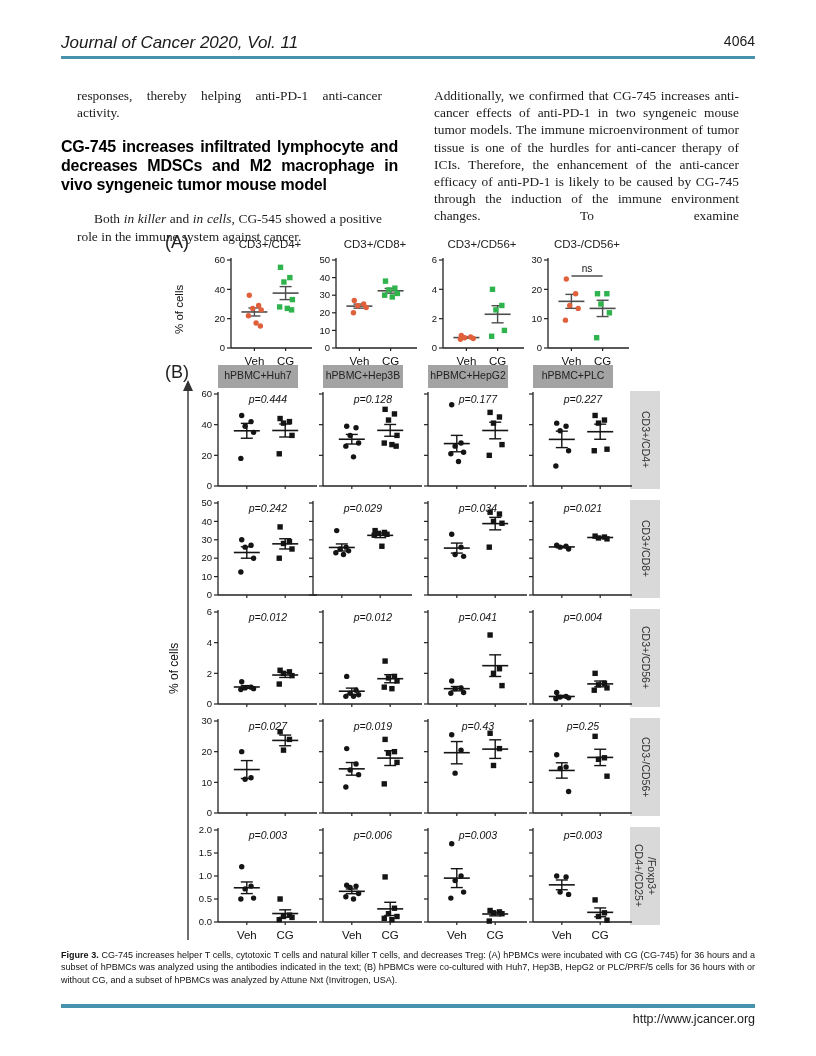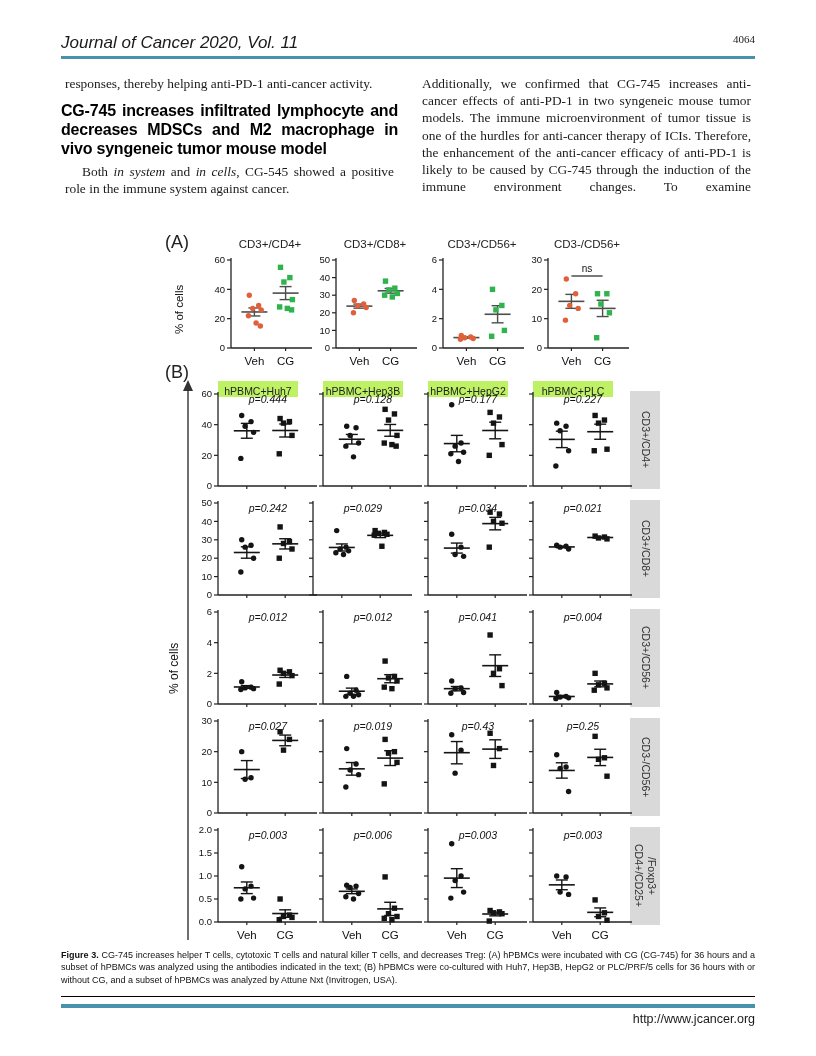--- a/index.html
+++ b/index.html
@@ -1,72 +1,72 @@
 <!DOCTYPE html>
 <html><head>
 <meta charset="utf-8">
 <style>
   html,body{margin:0;padding:0;background:#ffffff;}
   .page{position:relative;width:816px;height:1056px;background:#fff;overflow:hidden;
         font-family:"Liberation Serif",serif;color:#1a1a1a;}
   
   .header{position:absolute;left:61px;top:33px;width:694px;font-family:"Liberation Sans",sans-serif;}
   .jtitle{font-style:italic;font-size:17px;}
-  .pageno{float:right;font-size:11px;font-family:Liberation Serif, serif;}
+  .pageno{float:right;font-size:14px;}
   .hrule{position:absolute;left:61px;top:56px;width:694px;height:3px;background:#4792AD;}
   
   .col{position:absolute;top:71px;width:337px;font-size:13.4px;line-height:17.2px;text-align:justify;}
   .col.leftc{left:61px;}
   .col.rightc{left:418px;}
-  .body-p{margin:4px;}
+  .body-p{margin:16px;}
   .just-last{text-align-last:justify;}
   .indent{text-indent:17px;}
   .heading{font-family:"Liberation Sans",sans-serif;font-weight:bold;font-size:16px;line-height:19px;
            letter-spacing:-0.2px;margin:9px 0 5px 0;color:#000;}
   .it{font-style:italic;}
   
   svg{display:block;font-family:"Liberation Sans",sans-serif;}
   .panelA{position:absolute;left:165px;top:230px;width:560px;height:142px;}
   .panelB{position:absolute;left:165px;top:360px;width:500px;height:596px;}
   .plabel{position:absolute;left:0;top:2px;font-family:"Liberation Sans",sans-serif;font-size:18px;color:#222;}
   .vtext{position:absolute;transform:rotate(-90deg);transform-origin:0 0;white-space:nowrap;
          font-family:"Liberation Sans",sans-serif;font-size:11.5px;color:#111;}
   .aplot{position:absolute;top:8px;width:110px;}
   .ptitle{margin-left:20px;width:94px;text-align:center;font-family:"Liberation Sans",sans-serif;
           font-size:11.5px;color:#222;height:16px;}
   .aplot .chart{margin-top:2px;}
-  .bheader{position:absolute;top:5px;width:80px;height:16px;line-height:21px;text-align:center;
-           background:#bef264;font-family:"Liberation Sans",sans-serif;font-size:10.5px;color:#222;margin-top:16px;}
+  .bheader{position:absolute;top:5px;width:80px;height:23px;line-height:21px;text-align:center;
+           background:#a3a3a3;font-family:"Liberation Sans",sans-serif;font-size:10.5px;color:#222;}
   .rlabel{position:absolute;left:465px;width:30px;height:98px;background:#D9D9D9;
           writing-mode:vertical-lr;display:flex;align-items:center;justify-content:center;
           font-family:"Liberation Sans",sans-serif;font-size:10.5px;color:#333;text-align:center;line-height:13px;}
   .barrow{position:absolute;left:16px;top:20px;}
   
   .caption{position:absolute;left:61px;top:949px;width:694px;font-family:"Liberation Sans",sans-serif;
            font-size:9px;line-height:12.4px;text-align:justify;color:#111;
-           border-bottom:1.6px solid #000;padding-bottom:10px;}
+           border-bottom:1.6px solid #000;padding-bottom:20px;}
   .fbar{position:absolute;left:61px;top:1004px;width:694px;height:4px;background:#4792AD;}
   .furl{position:absolute;left:61px;top:1012px;width:694px;text-align:right;
         font-family:"Liberation Sans",sans-serif;font-size:12.5px;color:#1a1a1a;}
 </style>
 </head>
 <body>
 
 <div class="page">
 
   <div class="header">
     <span class="pageno">4064</span>
     <span class="jtitle">Journal of Cancer 2020, Vol. 11</span>
   </div>
   <div class="hrule"></div>
 
   <div class="col leftc">
     <p class="body-p">responses, thereby helping anti-PD-1 anti-cancer activity.</p>
     <h2 class="heading">CG-745 increases infiltrated lymphocyte and decreases MDSCs and M2 macrophage in vivo syngeneic tumor mouse model</h2>
-    <p class="body-p indent"><span>Both </span><span class="it">in system</span><span> and </span><span class="it">in cells</span><span>, CG-545 showed a positive role in the immune system against cancer.</span></p>
+    <p class="body-p indent"><span>Both </span><span class="it">in killer</span><span> and </span><span class="it">in cells</span><span>, CG-545 showed a positive role in the immune system against cancer.</span></p>
   </div>
 
   <div class="col rightc">
     <p class="body-p just-last">Additionally, we confirmed that CG-745 increases anti-cancer effects of anti-PD-1 in two syngeneic mouse tumor models. The immune microenvironment of tumor tissue is one of the hurdles for anti-cancer therapy of ICIs. Therefore, the enhancement of the anti-cancer efficacy of anti-PD-1 is likely to be caused by CG-745 through the induction of the immune environment changes. To examine</p>
   </div>
 
   <div class="panelA">
     <div class="plabel">(A)</div>
     <div class="vtext" style="left:8px;top:104px;">% of cells</div>
     <div class="aplot" style="left:38px;">

